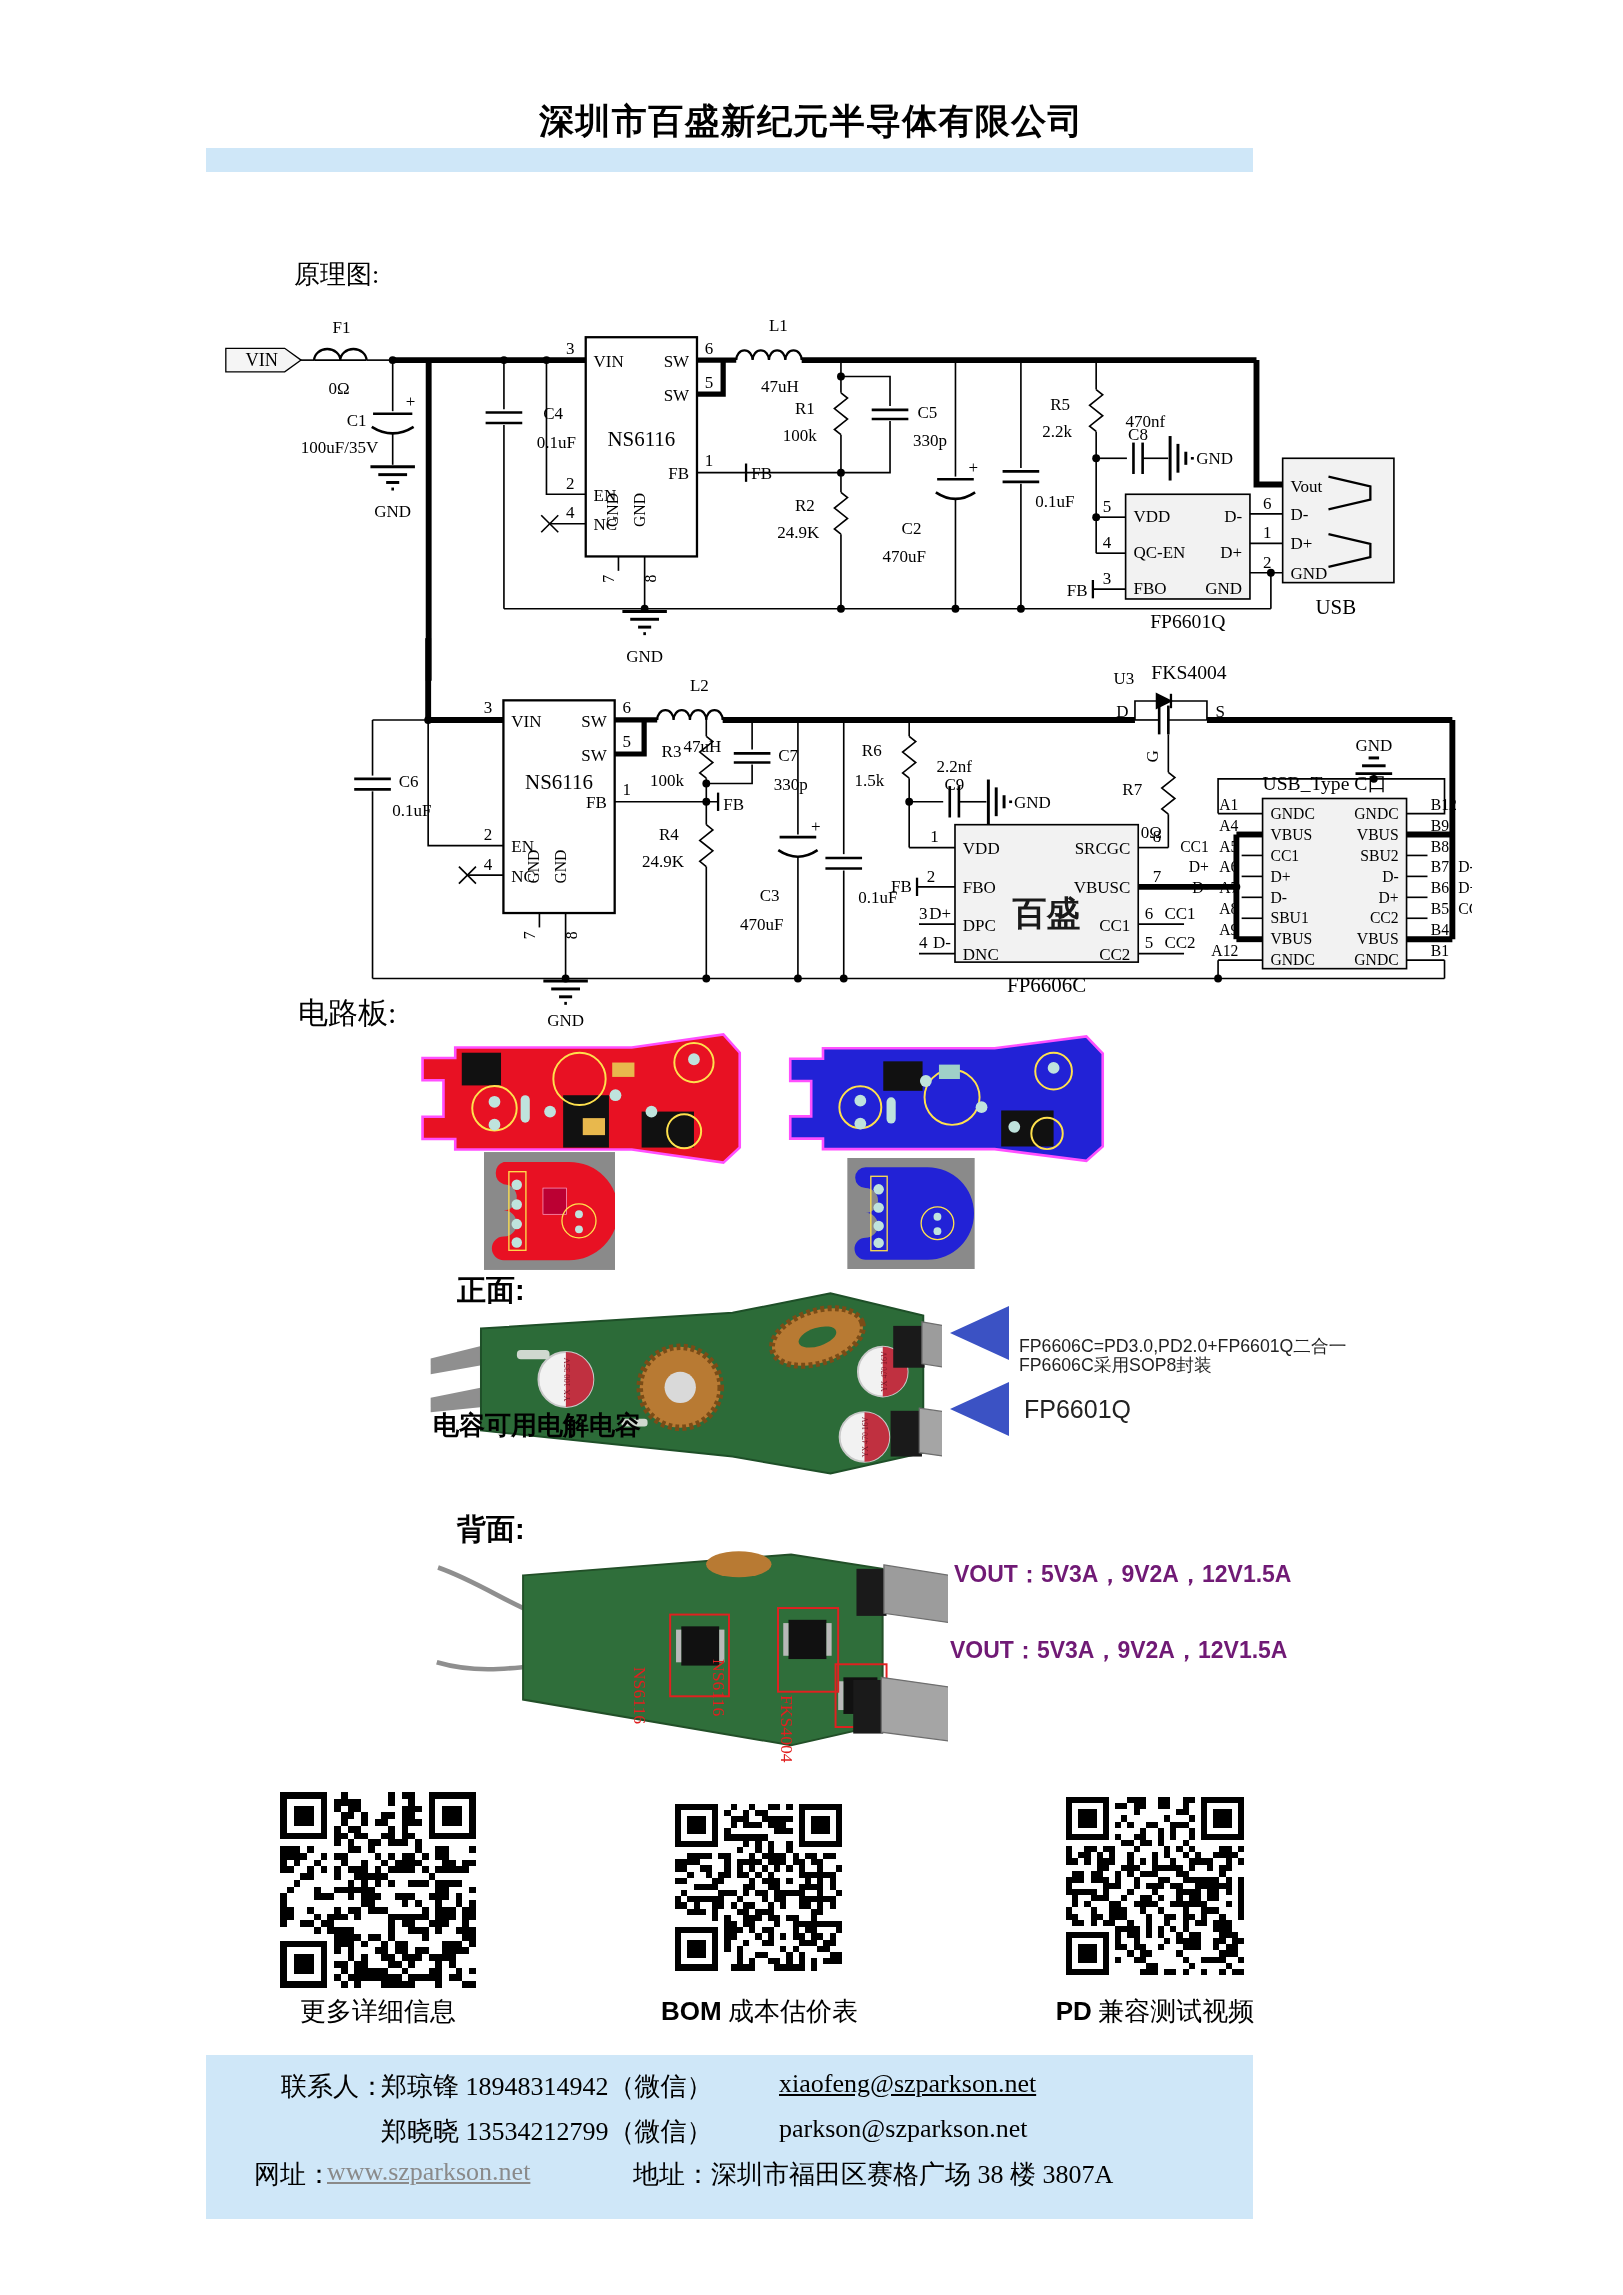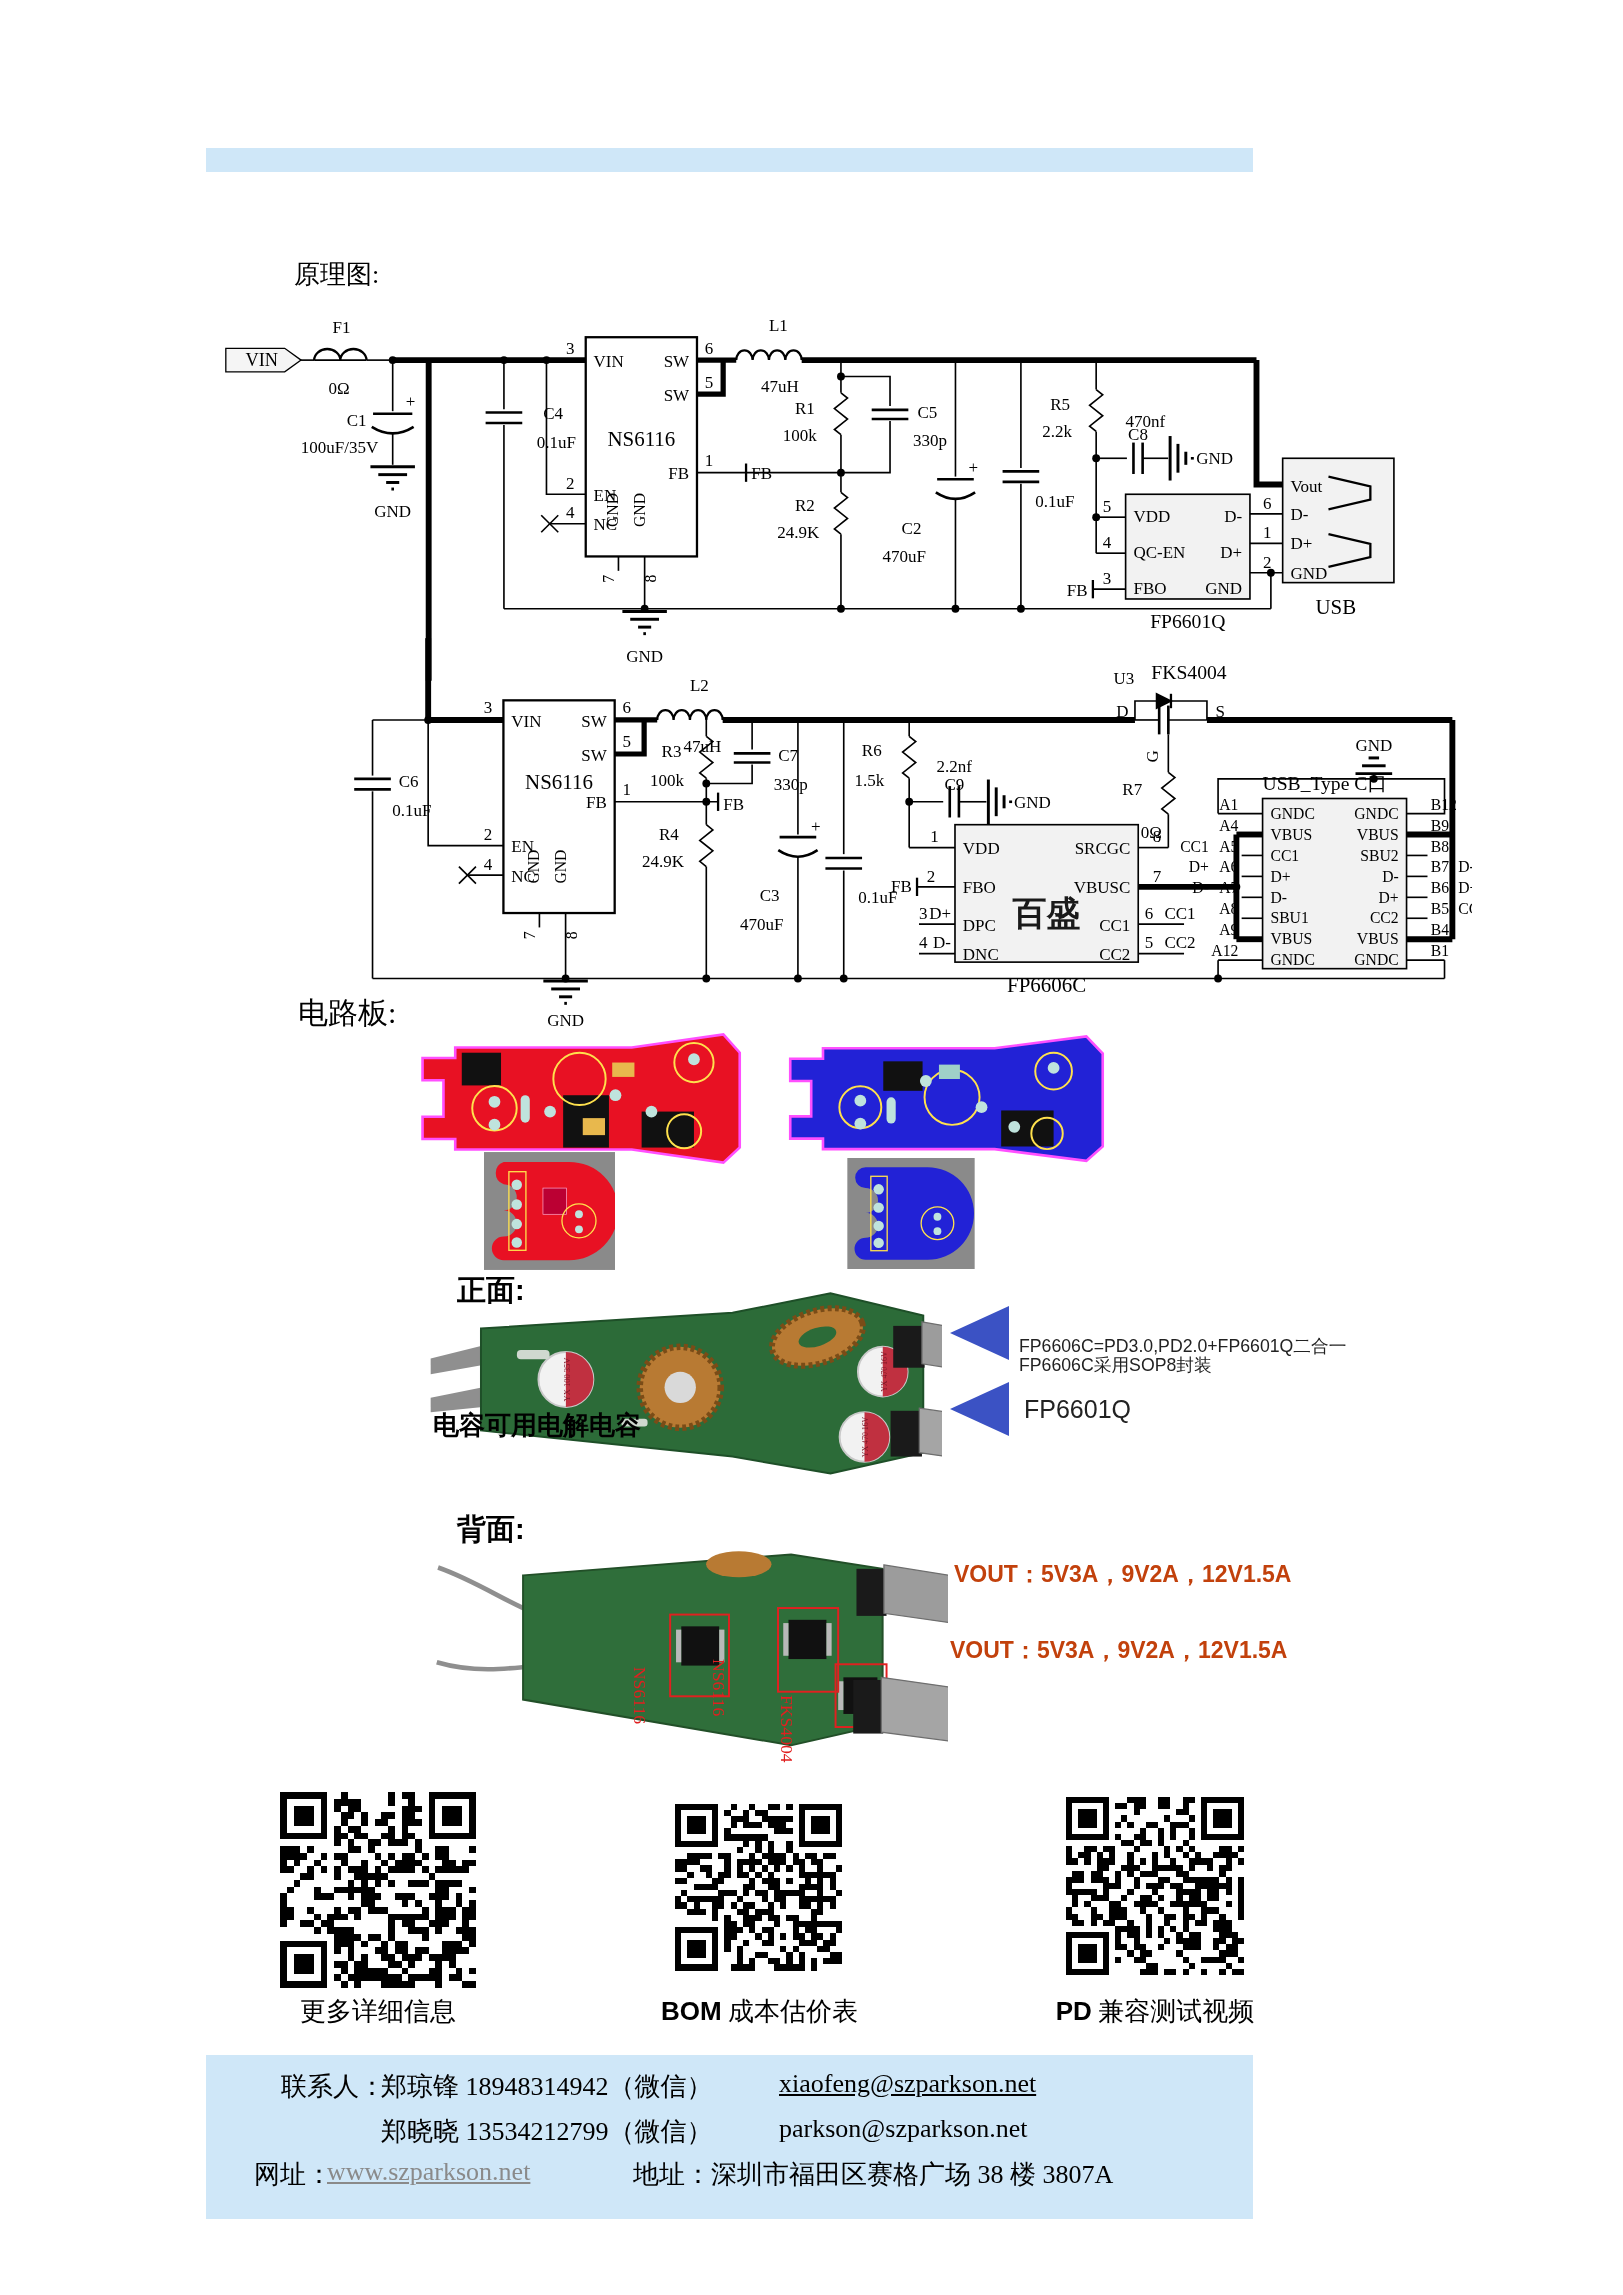--- a/index.html
+++ b/index.html
@@ -6,33 +6,34 @@
   .page{position:relative;width:1623px;height:2295px;background:#fff;overflow:hidden;
         font-family:"Liberation Serif","DejaVu Serif",serif;color:#000;}
   .abs{position:absolute;}
   .title{width:1623px;text-align:center;font-size:35px;font-weight:bold;letter-spacing:1.3px;}
   .band{background:#cfe7f8;}
   .h1{font-size:27.5px;font-weight:bold;}
   .h2{font-size:26px;}
   .h3{font-size:29px;font-weight:bold;font-family:"Liberation Sans","DejaVu Sans",sans-serif;}
   .note{font-size:17.7px;font-family:"Liberation Sans","DejaVu Sans",sans-serif;color:#222;}
   .note-big{font-size:25px;font-family:"Liberation Sans","DejaVu Sans",sans-serif;color:#222;}
-  .voutnote{font-size:23px;font-family:"Liberation Sans","DejaVu Sans",sans-serif;font-weight:bold;color:#c2410c;}
+  .voutnote{font-size:23px;font-family:"Liberation Sans","DejaVu Sans",sans-serif;font-weight:bold;color:#701a75;}
   .caption{font-size:26px;font-weight:bold;font-family:"Liberation Sans","DejaVu Sans",sans-serif;}
   .qr-label{font-size:26px;text-align:center;white-space:nowrap;}
   .qr-label b{font-family:"Liberation Sans","DejaVu Sans",sans-serif;}
   .footer-text{font-size:26px;white-space:nowrap;}
   .weblink{color:#8a8a8a;text-decoration:underline;}
   svg text{font-family:"Liberation Serif","DejaVu Serif",serif;}
 </style>
 </head>
 <body>
 
 <div class="page">
 
+  <div class="abs title" style="top:98px;left:0;">深圳市百盛新纪元半导体有限公司</div>
   <div class="abs band" style="left:206px;top:148px;width:1047px;height:23.6px;"></div>
 
   <div class="abs h2" style="left:294px;top:257px;">原理图:</div>
 
   <svg class="abs" style="left:216px;top:301px;" width="1191" height="380" viewBox="0 0 1820 580">
     <defs>
       <g id="gsym" stroke="#000" stroke-width="4.5">
         <line x1="-34" y1="0" x2="34" y2="0"></line>
           <line x1="-22" y1="12" x2="22" y2="12"></line>
         <line x1="-10" y1="24" x2="10" y2="24"></line>

